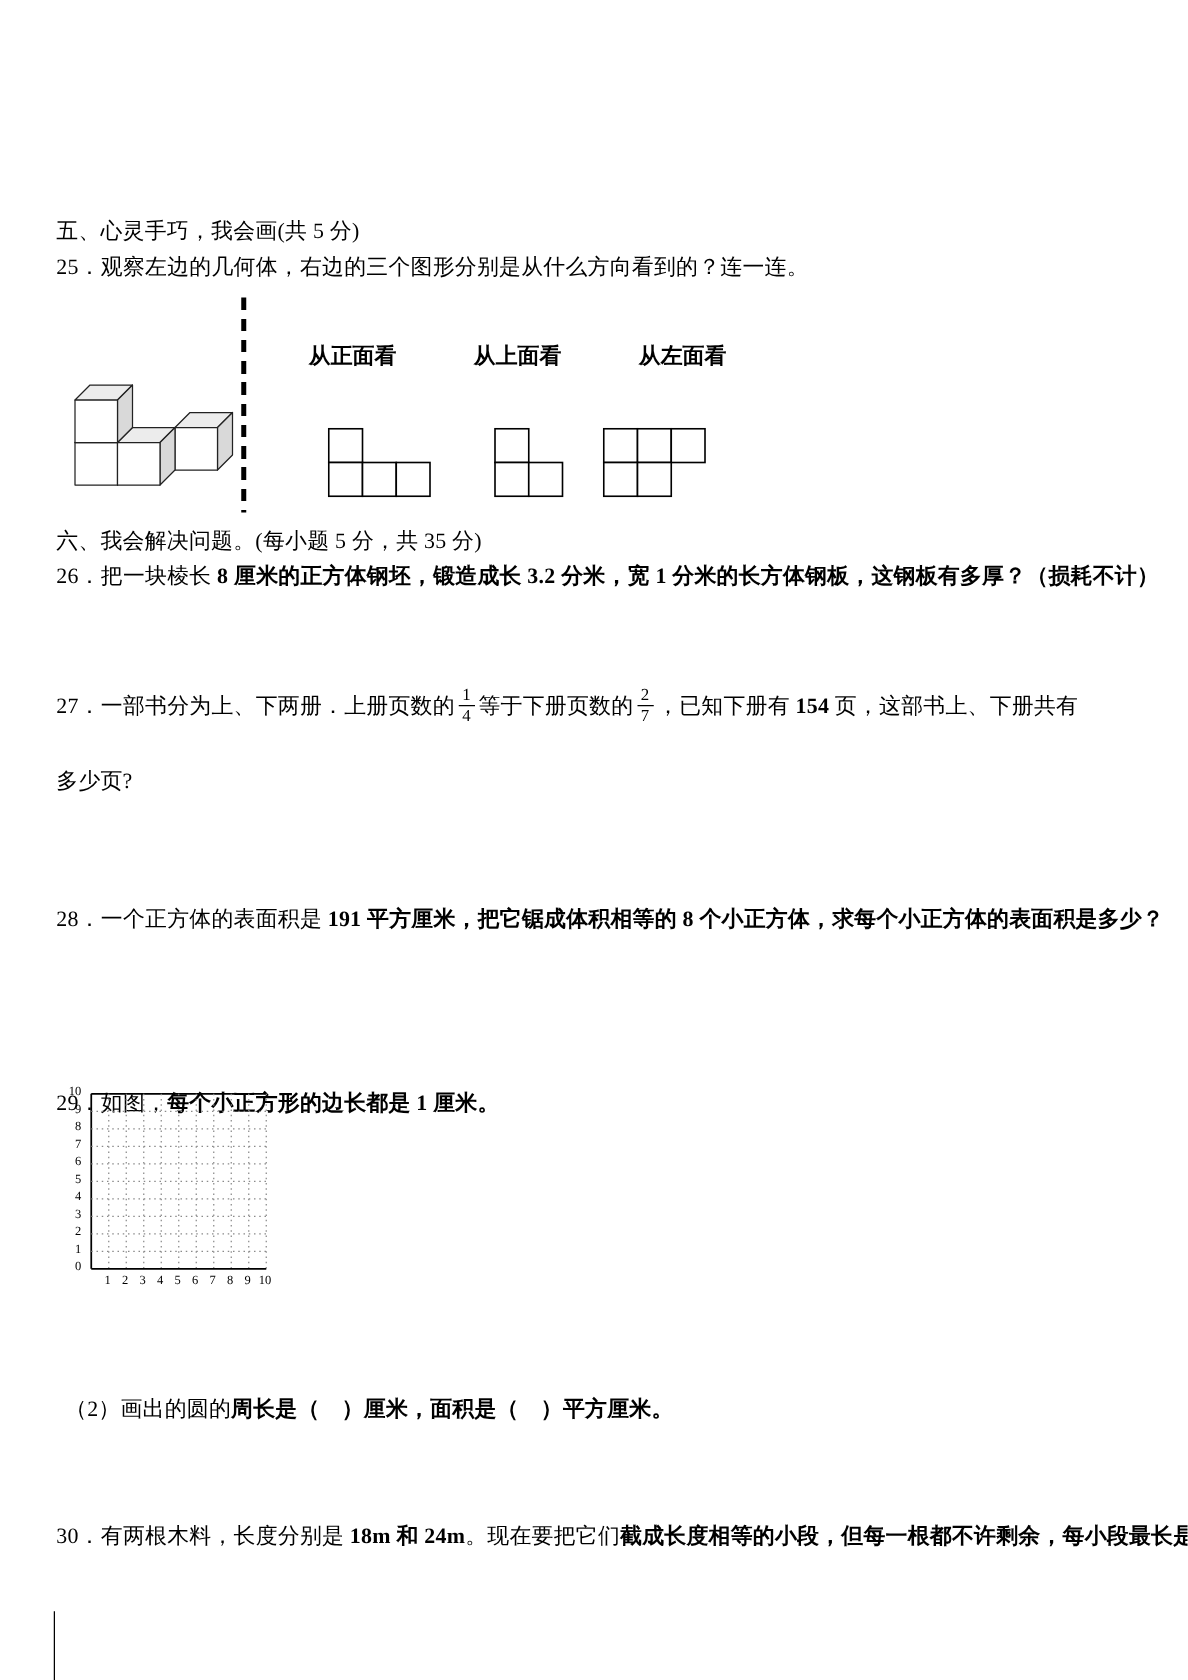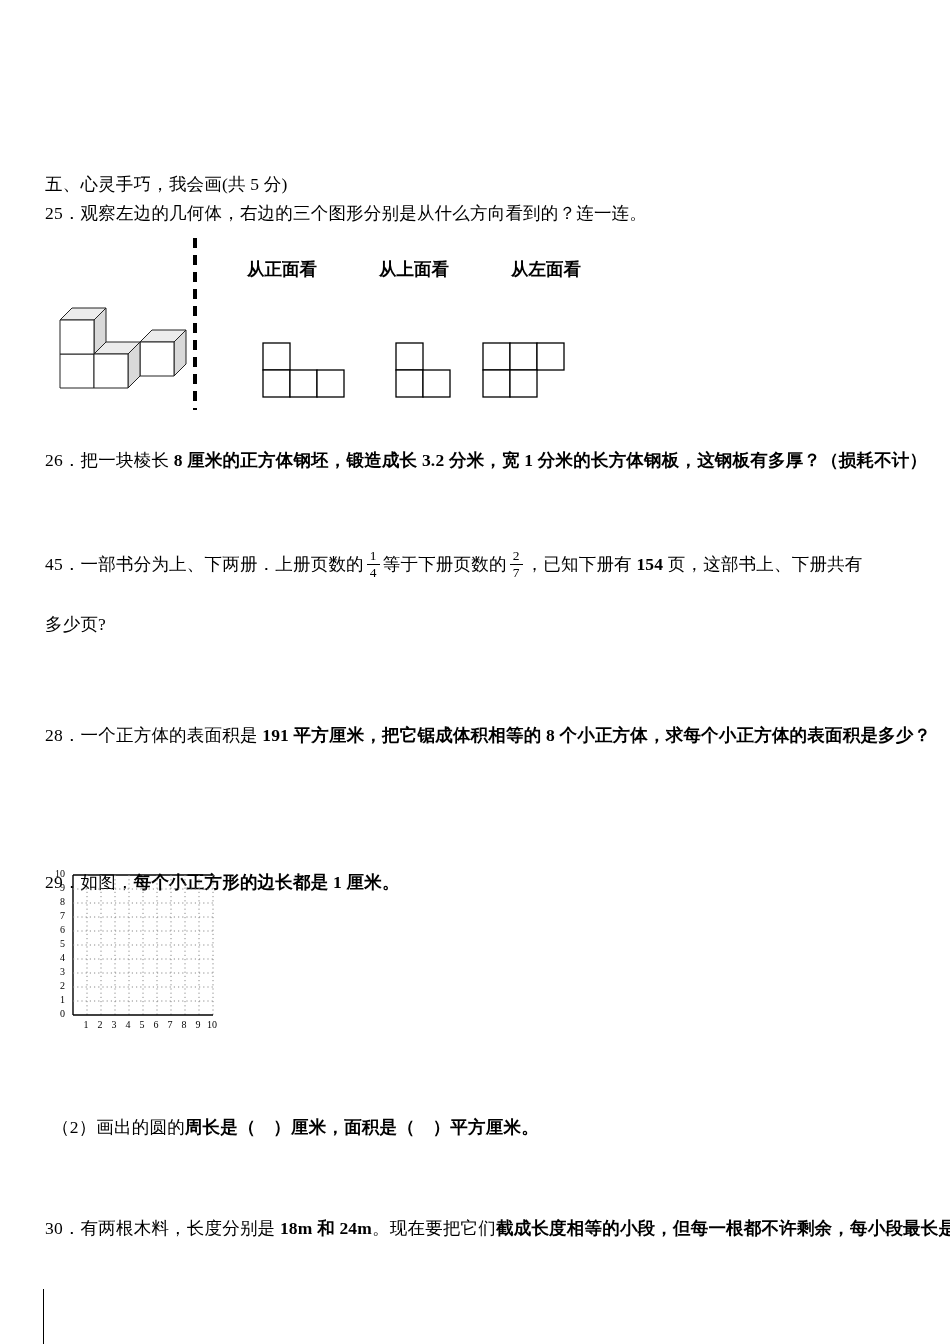--- a/index.html
+++ b/index.html
@@ -49,21 +49,21 @@
         <rect x="46" y="58" width="34" height="34" fill="#ffffff"></rect>
 
         <polygon points="12,24 24,12 58,12 46,24" fill="#ececec"></polygon>
         <polygon points="46,24 58,12 58,46 46,58" fill="#d9d9d9"></polygon>
         <rect x="12" y="24" width="34" height="34" fill="#ffffff"></rect>
       </g>
     </svg>
 
     <div class="abs dashed-line" style="left:148px;top:6px;height:172px"></div>
 
-    <div class="abs view-labels" style="left:202px;top:25px">
+    <div class="abs view-labels" style="left:202px;top:40px">
 
     <span class="view-label">从正面看</span>
         <span class="view-label">从上面看</span>
         <span class="view-label">从左面看</span>
       </div>
 
     <svg class="abs" style="left:217px;top:110px" width="84" height="57">
       <g fill="#fff" stroke="#000" stroke-width="1.3">
         <rect x="1" y="1" width="27" height="27"></rect>
         <rect x="1" y="28" width="27" height="27"></rect>
@@ -84,24 +84,25 @@
       <g fill="#fff" stroke="#000" stroke-width="1.3">
         <rect x="1" y="1" width="27" height="27"></rect>
         <rect x="28" y="1" width="27" height="27"></rect>
         <rect x="55" y="1" width="27" height="27"></rect>
         <rect x="1" y="28" width="27" height="27"></rect>
         <rect x="28" y="28" width="27" height="27"></rect>
       </g>
     </svg>
   </div>
 
+  <div class="abs txt nowrap" style="left:45px;top:420px">六、我会解决问题。(每小题 5 分，共 35 分)</div>
 
   <div class="abs txt nowrap" style="left:45px;top:448px"><span>26．</span><span><span>把一块棱长 </span><span class="bd">8 厘米的正方体钢坯，锻造成长 3.2 分米，宽 1 分米的长方体钢板，这钢板有多厚？（损耗不计）</span></span></div>
 
-  <div class="abs txt nowrap" style="left:45px;top:550px"><span>45．</span><span><span>一部书分为上、下两册．上册页数的</span><span class="frac">
+  <div class="abs txt nowrap" style="left:45px;top:550px"><span>27．</span><span><span>一部书分为上、下两册．上册页数的</span><span class="frac">
           <span class="num">1</span>
           <span class="den">4</span>
         </span><span>等于下册页数的</span><span class="frac">
           <span class="num">2</span>
           <span class="den">7</span>
         </span><span>，已知下册有 </span><span class="bd">154</span><span> 页，这部书上、下册共有</span></span></div>
   <div class="abs txt nowrap" style="left:45px;top:612px">多少页?</div>
 
   <div class="abs txt nowrap" style="left:45px;top:723px"><span>28．</span><span><span>一个正方体的表面积是 </span><span class="bd">191 平方厘米，把它锯成体积相等的 8 个小正方体，求每个小正方体的表面积是多少？</span></span></div>
 

